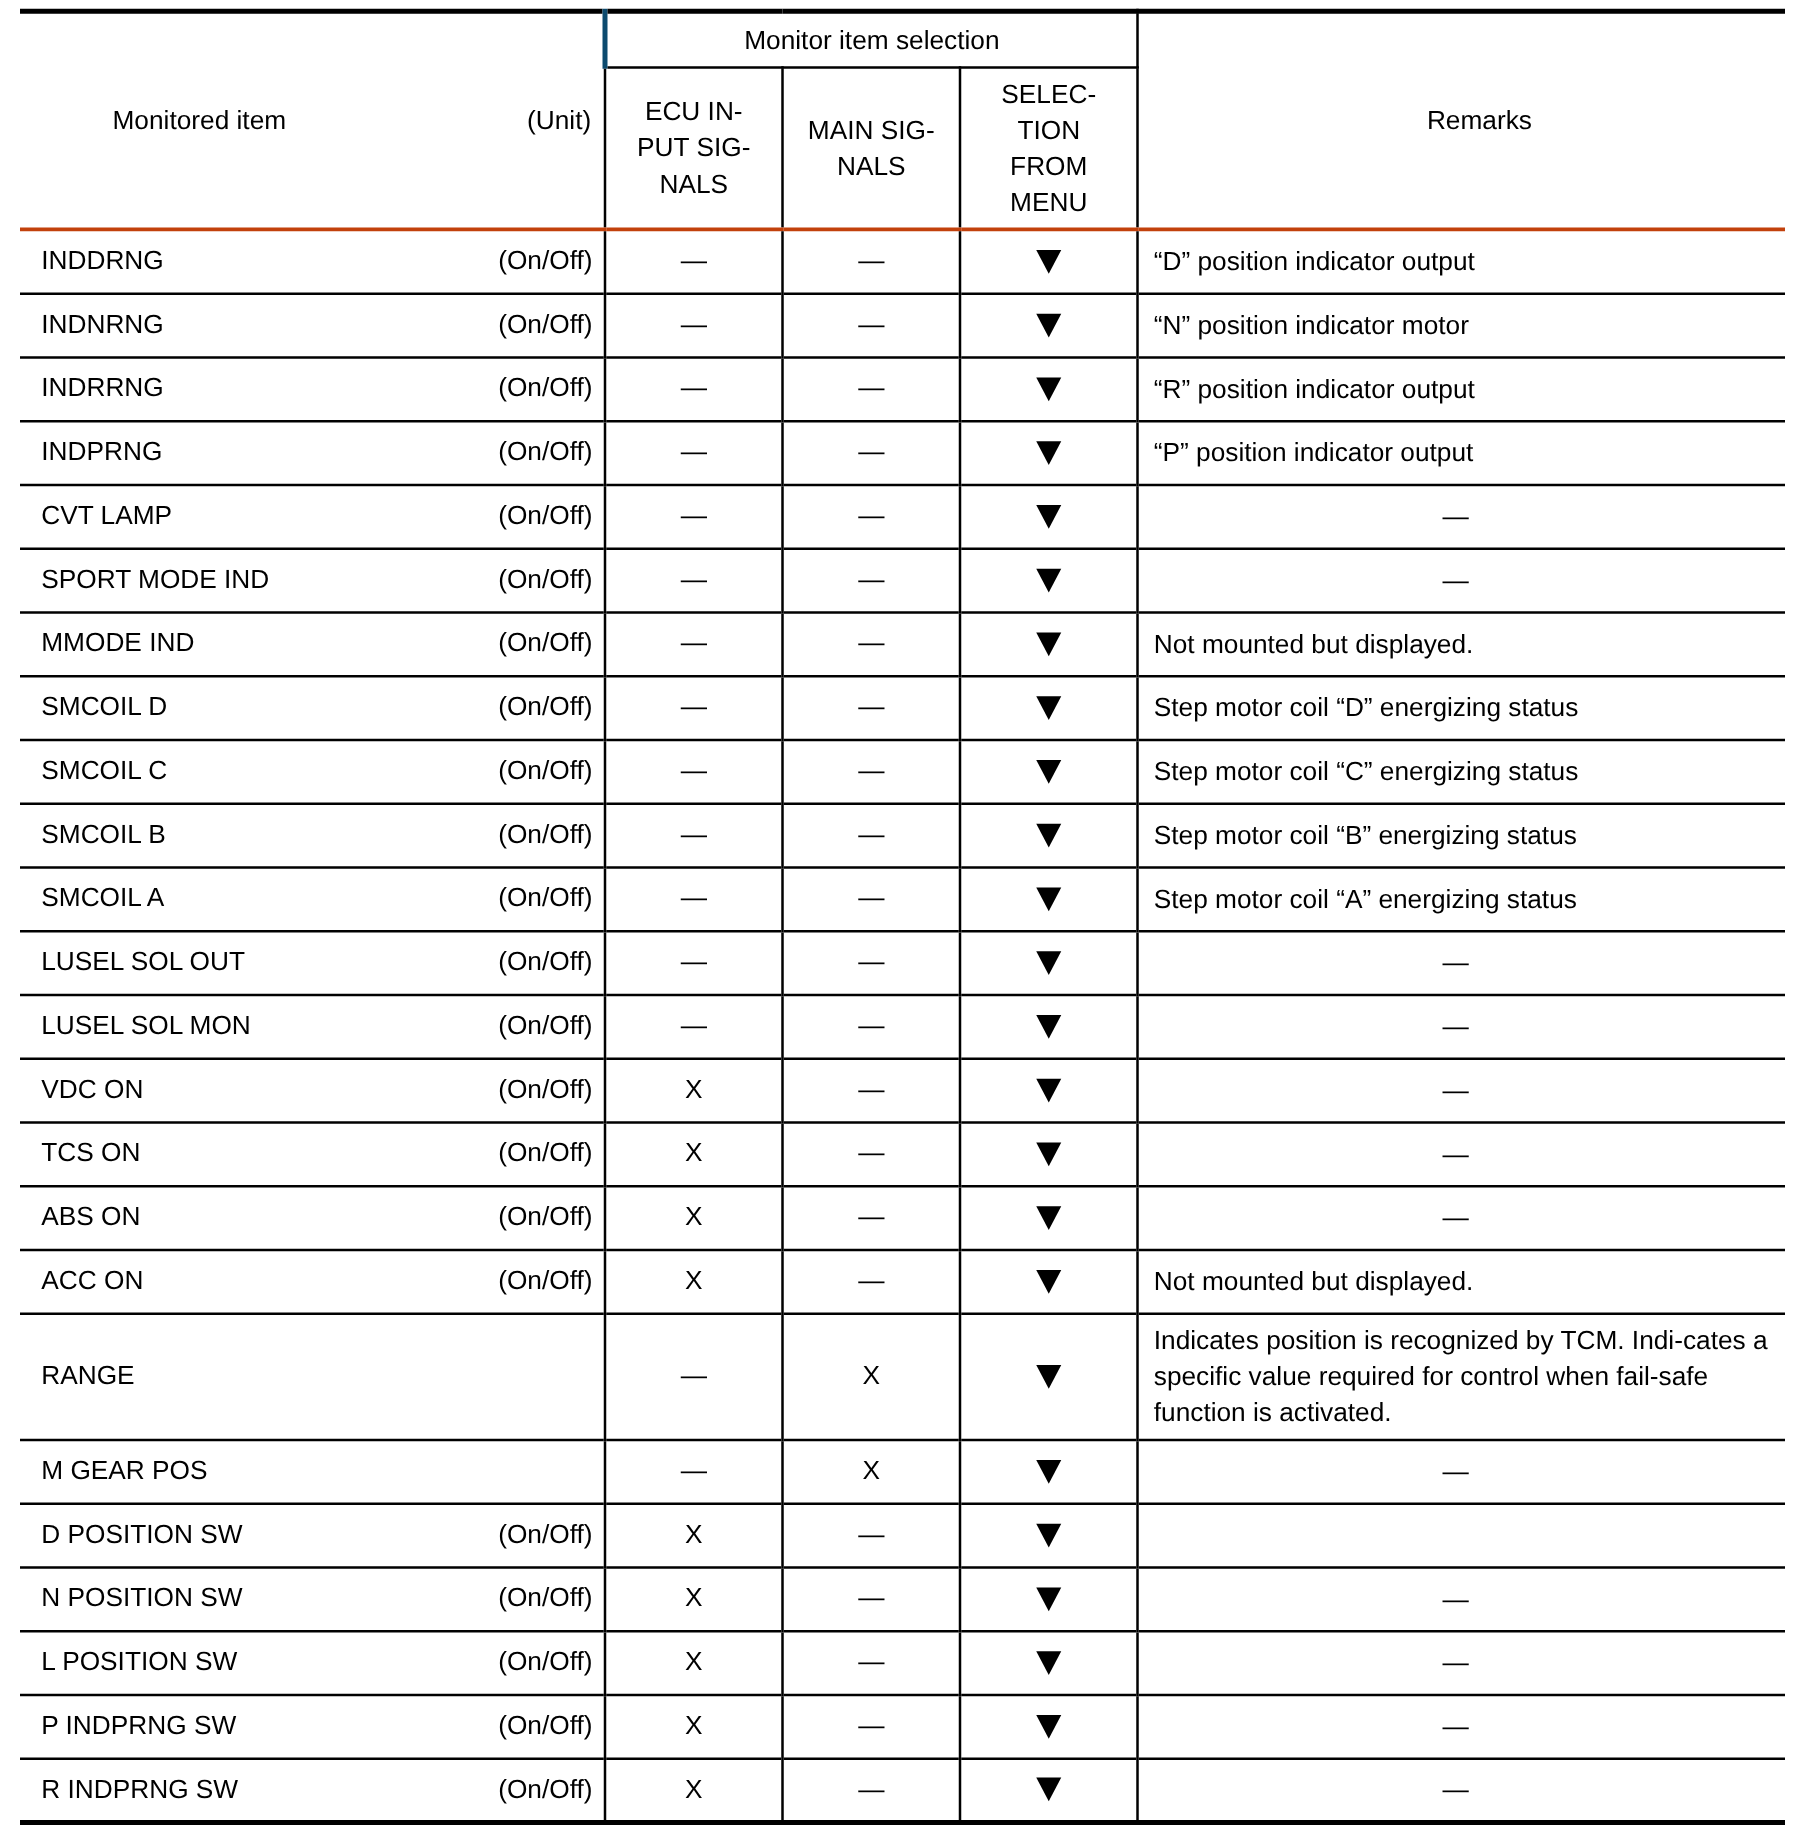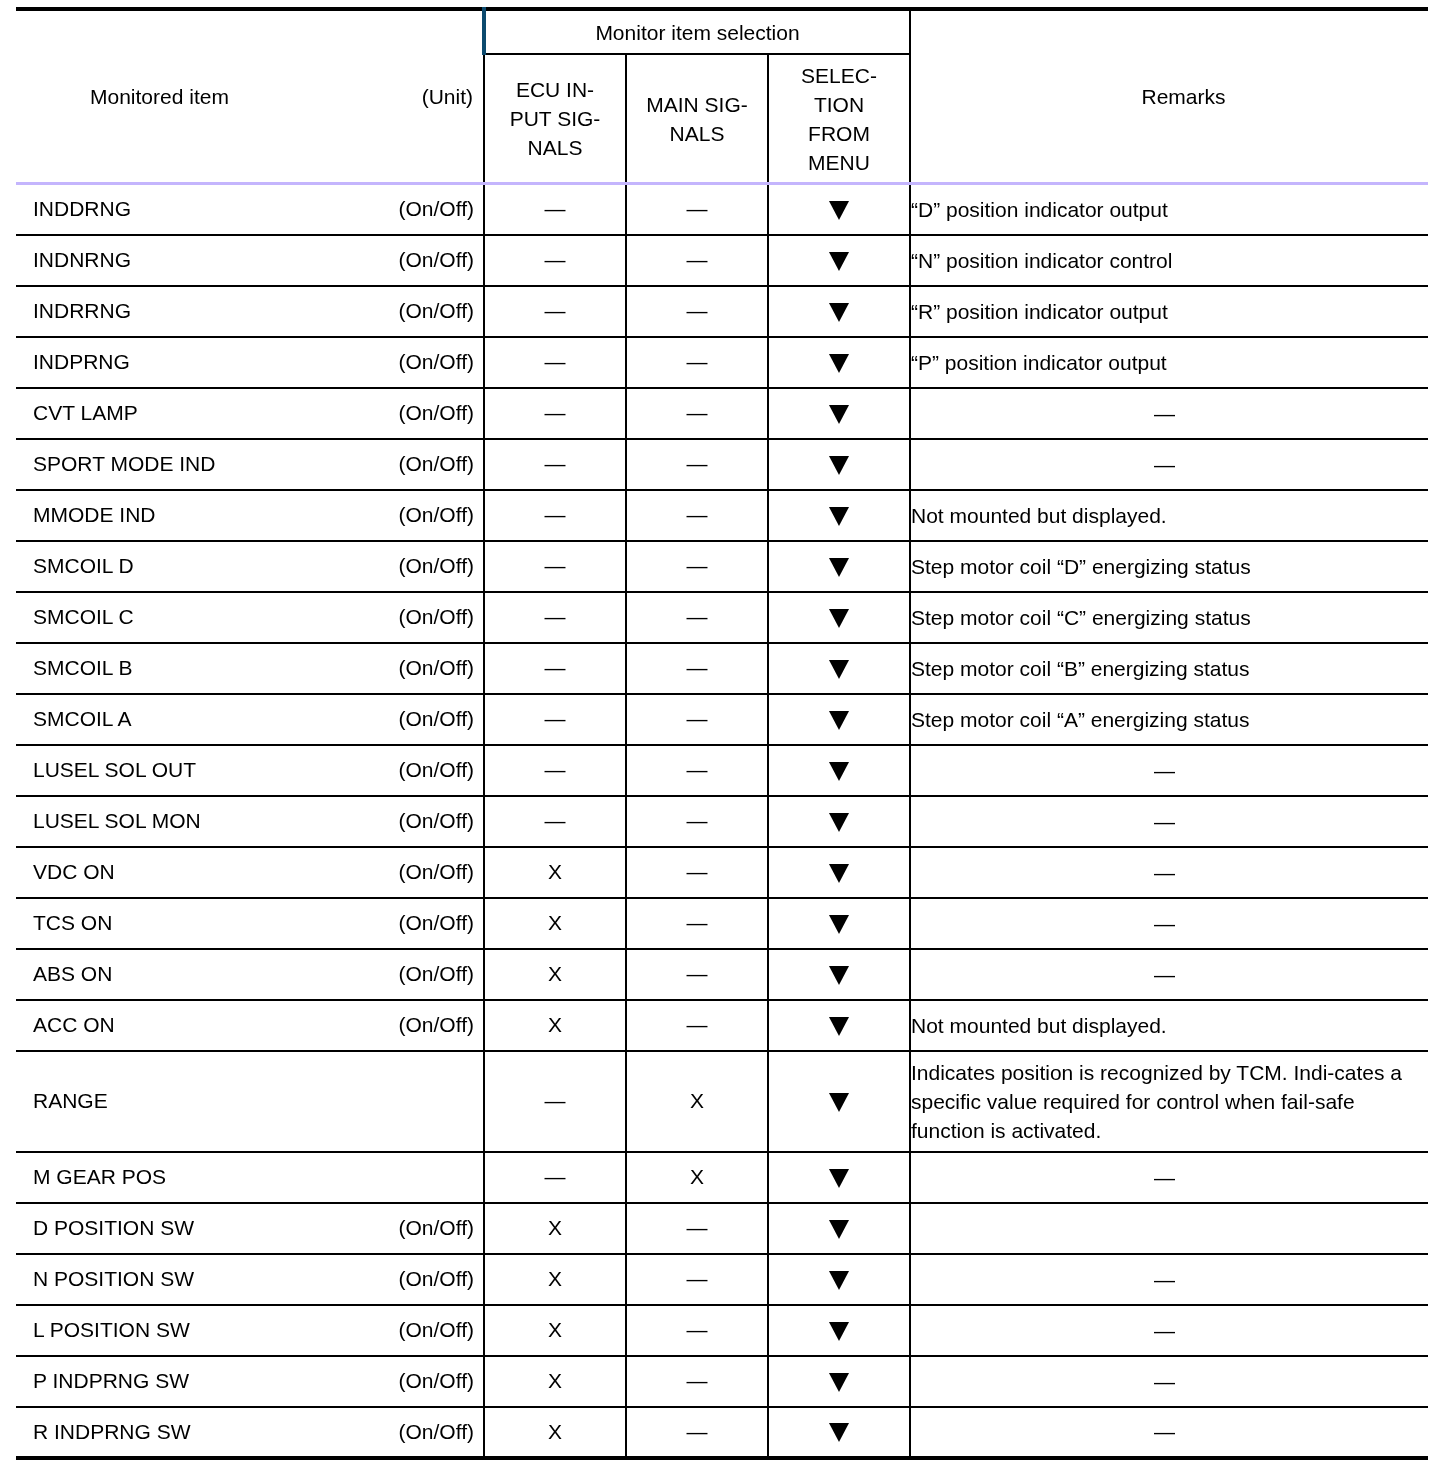--- a/index.html
+++ b/index.html
@@ -14,25 +14,25 @@
   th { text-align: center; line-height: 29px; }
   thead tr.h1 th { height: 42px; }
   thead tr.h1 th.group { border-bottom: 2px solid #000; border-left: 4px solid #0c4a6e; border-right: 2px solid #000; }
   thead tr.h2 th { height: 127px; border-left: 2px solid #000; }
   th.remarks-h { border-left: 2px solid #000; padding-left: 28px; }
   thead tr.h2 th:last-child { }
   thead { border-bottom: 3px solid #000; }
   tbody tr { height: 51px; }
   tbody tr.tall { height: 101px; }
   tbody td { border-top: 2px solid #000; }
-  tbody tr:first-child td { border-top: 3px solid #c4b5fd; }
+  tbody tr:first-child td { border-top: 3px solid #c2410c; }
   td.item { padding-left: 17px; }
   td.item .row-wrap { display: flex; justify-content: space-between; padding-right: 9px; }
   td.sig, td.sel { text-align: center; border-left: 2px solid #000; }
-  td.rem { border-left: 2px solid #000; padding-left: 0; padding-right: 10px; line-height: 29px; }
+  td.rem { border-left: 2px solid #000; padding-left: 12px; padding-right: 10px; line-height: 29px; }
   td.rem.center { text-align: center; padding-left: 0; }
   .tri { display: inline-block; width: 0; height: 0; border-left: 10px solid transparent; border-right: 10px solid transparent; border-top: 19px solid #000; vertical-align: middle; }
 </style>
 </head>
 <body>
 
 <table class="monitor">
   <colgroup>
     <col style="width:468px">
     <col style="width:142px">
@@ -85,21 +85,21 @@
       <tr>
         <td class="item">
           <div class="row-wrap">
             <span>INDNRNG</span>
             <span>(On/Off)</span>
           </div>
         </td>
         <td class="sig"><span>—</span></td>
         <td class="sig"><span>—</span></td>
         <td class="sel"><span class="tri"></span></td>
-        <td class="rem">“N” position indicator control</td>
+        <td class="rem">“N” position indicator motor</td>
       </tr>
       <tr>
         <td class="item">
           <div class="row-wrap">
             <span>INDRRNG</span>
             <span>(On/Off)</span>
           </div>
         </td>
         <td class="sig"><span>—</span></td>
         <td class="sig"><span>—</span></td>

